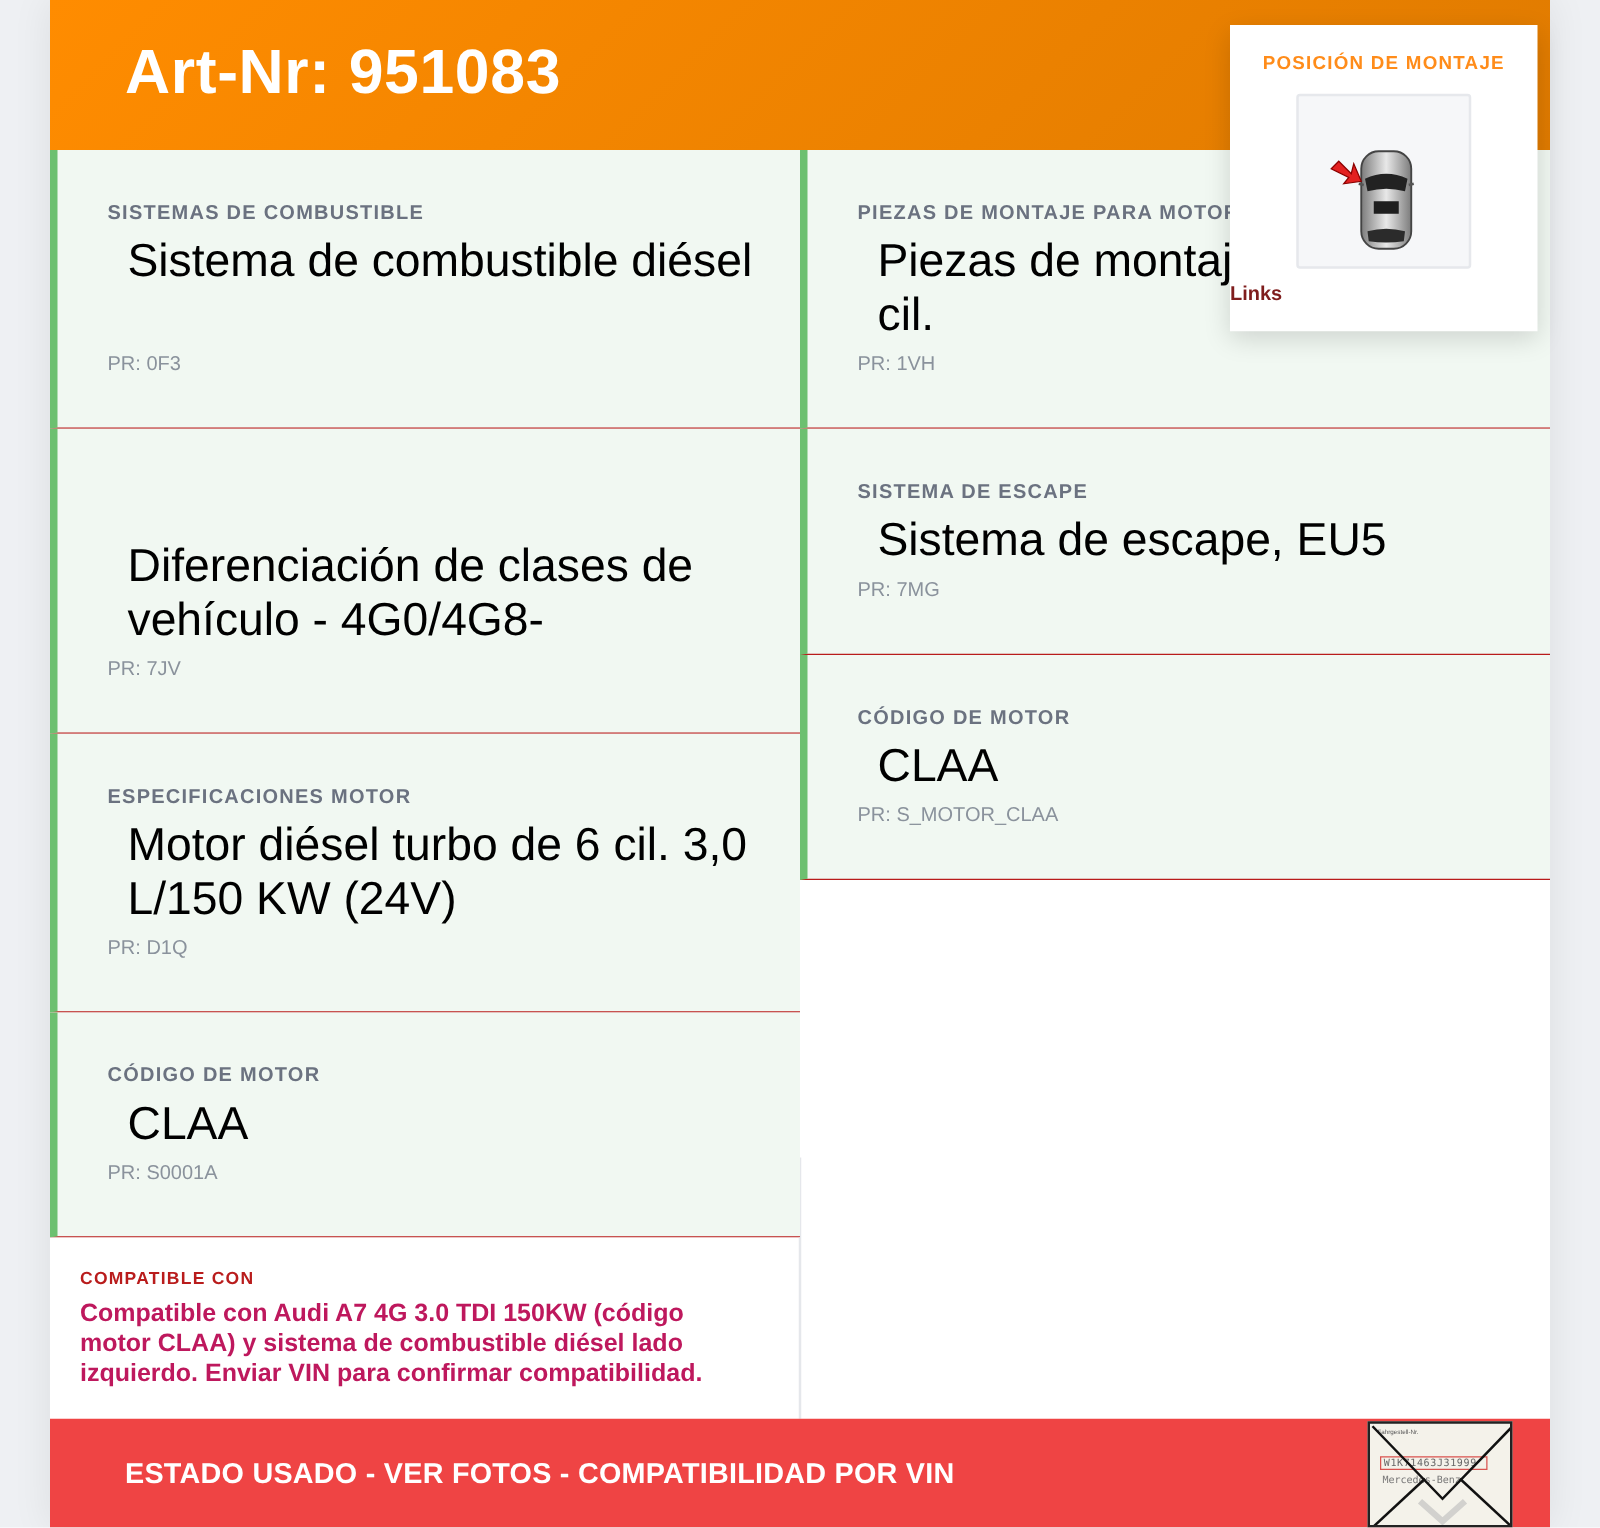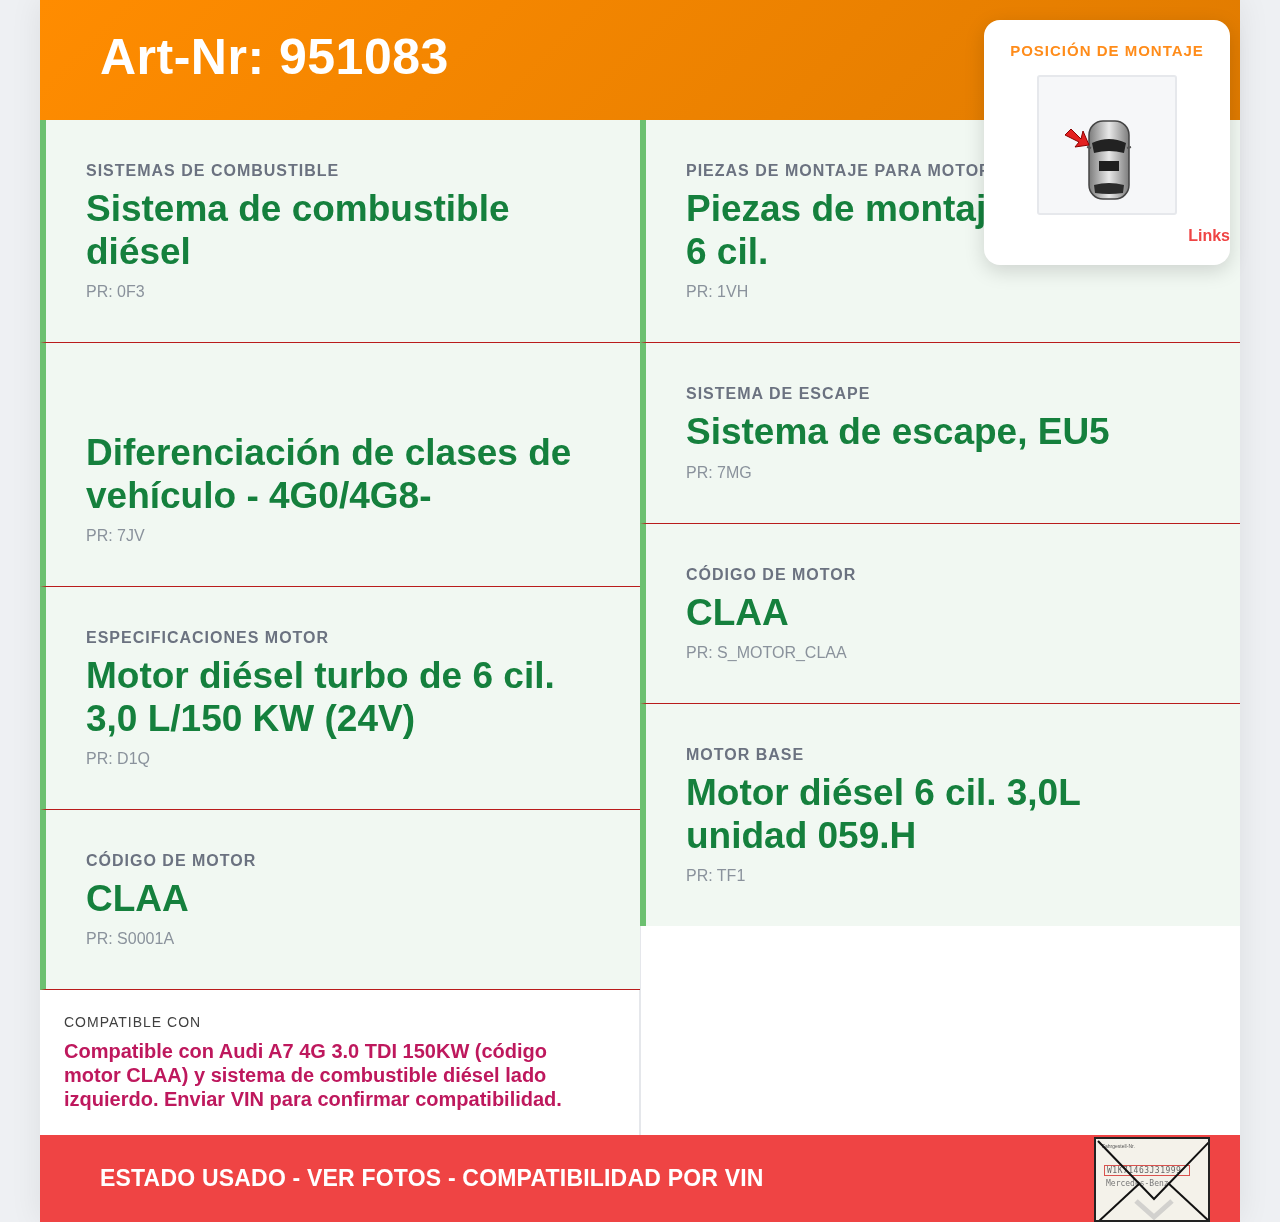--- a/index.html
+++ b/index.html
@@ -32,34 +32,34 @@
       background: #f1f8f2;
       border-left: 6px solid #6cc070;
       border-bottom: 1px solid #b91c1c;
     }
     .card .label {
       position: absolute; left: 40px;
       font-size: 16px; font-weight: 700; color: #6b7280; letter-spacing: 1px;
       line-height: 20px; text-transform: uppercase; width: 520px;
     }
     .card .value {
-      position: absolute; left: 40px;
-      font-size: 37px; font-weight: 700; color: #15803d; line-height: 43px; width: 520px;
+      position: absolute; left: 56px;
+      font-size: 37px; font-weight: 400; color: #000000; line-height: 43px; width: 520px;
     }
     .card .pr {
       position: absolute; left: 40px;
       font-size: 16px; color: #8a929c; line-height: 20px;
     }
     .compat {
       position: absolute; left: 0; top: 990px; width: 600px; height: 145px;
       background: #ffffff; border-right: 1px solid #e5e7eb;
     }
     .compat .label {
       position: absolute; left: 24px; top: 24px;
-      font-size: 14px; font-weight: 400; color: #404040; letter-spacing: 1px;
+      font-size: 14px; font-weight: 700; color: #b91c1c; letter-spacing: 1px;
     }
     .compat .text {
       position: absolute; left: 24px; top: 49px; width: 540px;
       font-size: 20px; font-weight: 700; color: #be185d; line-height: 24px;
     }
     .right-blank {
       position: absolute; left: 600px; top: 926px; width: 600px; height: 209px;
       background: #ffffff; border-left: 1px solid #e5e7eb;
     }
     .footer {
@@ -78,34 +78,34 @@
     .vin-image .doc-label { position: absolute; left: 6px; top: 4px; font-size: 5px; color: #555; }
     .vin-image .vin-box {
       position: absolute; left: 8px; top: 26px; width: 86px; height: 11px;
       border: 1.5px solid #d9534f; font-family: "DejaVu Sans Mono", monospace; font-size: 8px;
       color: #666; line-height: 9px; letter-spacing: 0.5px; padding-left: 2px; white-space: nowrap; overflow: hidden;
     }
     .vin-image .brand { position: absolute; left: 10px; top: 40px; font-family: "DejaVu Sans Mono", monospace; font-size: 8px; color: #777; }
     .vin-image svg { position: absolute; left: 0; top: 0; }
     .mount-popup {
       position: absolute; left: 944px; top: 20px; width: 246px; height: 245px;
-      background: #ffffff; border-radius: 16px;
+      background: #ffffff; border-radius: 0;
       box-shadow: 0 6px 20px rgba(0,0,0,0.15);
     }
     .mount-popup .title {
       position: absolute; left: 0; top: 22px; width: 246px; text-align: center;
       font-size: 15px; font-weight: 700; color: #ff8c1a; letter-spacing: 1px;
     }
     .mount-popup .img-box {
       position: absolute; left: 53px; top: 55px; width: 140px; height: 140px;
       background: #f6f7f9; border: 2px solid #e6e8ec; border-radius: 3px;
     }
     .mount-popup .caption {
-      position: absolute; left: 0; top: 207px; width: 246px; text-align: right;
-      font-size: 16px; font-weight: 700; color: #ef4444;
+      position: absolute; left: 0; top: 207px; width: 246px; text-align: left;
+      font-size: 16px; font-weight: 700; color: #7f1d1d;
     }
   </style>
 </head>
 <body>
 
 <div class="page">
 
   <div class="header">
     <div class="header-title">Art-Nr: 951083</div>
   </div>
@@ -141,25 +141,20 @@
       </div>
       <div class="card" style="height:181px">
         <div class="label" style="top:41px">SISTEMA DE ESCAPE</div>
         <div class="value" style="top:67px">Sistema de escape, EU5</div>
         <div class="pr" style="top:120px">PR: 7MG</div>
       </div>
       <div class="card" style="height:180px">
         <div class="label" style="top:41px">CÓDIGO DE MOTOR</div>
         <div class="value" style="top:67px">CLAA</div>
         <div class="pr" style="top:119px">PR: S_MOTOR_CLAA</div>
-      </div>
-      <div class="card" style="height:222px; border-bottom:none">
-        <div class="label" style="top:41px">MOTOR BASE</div>
-        <div class="value" style="top:67px">Motor diésel 6 cil. 3,0L unidad 059.H</div>
-        <div class="pr" style="top:162px">PR: TF1</div>
       </div>
     </div>
   </div>
 
   <div class="right-blank"></div>
 
   <div class="compat">
     <div class="label">COMPATIBLE CON</div>
     <div class="text">Compatible con Audi A7 4G 3.0 TDI 150KW (código motor CLAA) y sistema de combustible diésel lado izquierdo. Enviar VIN para confirmar compatibilidad.</div>
   </div>

